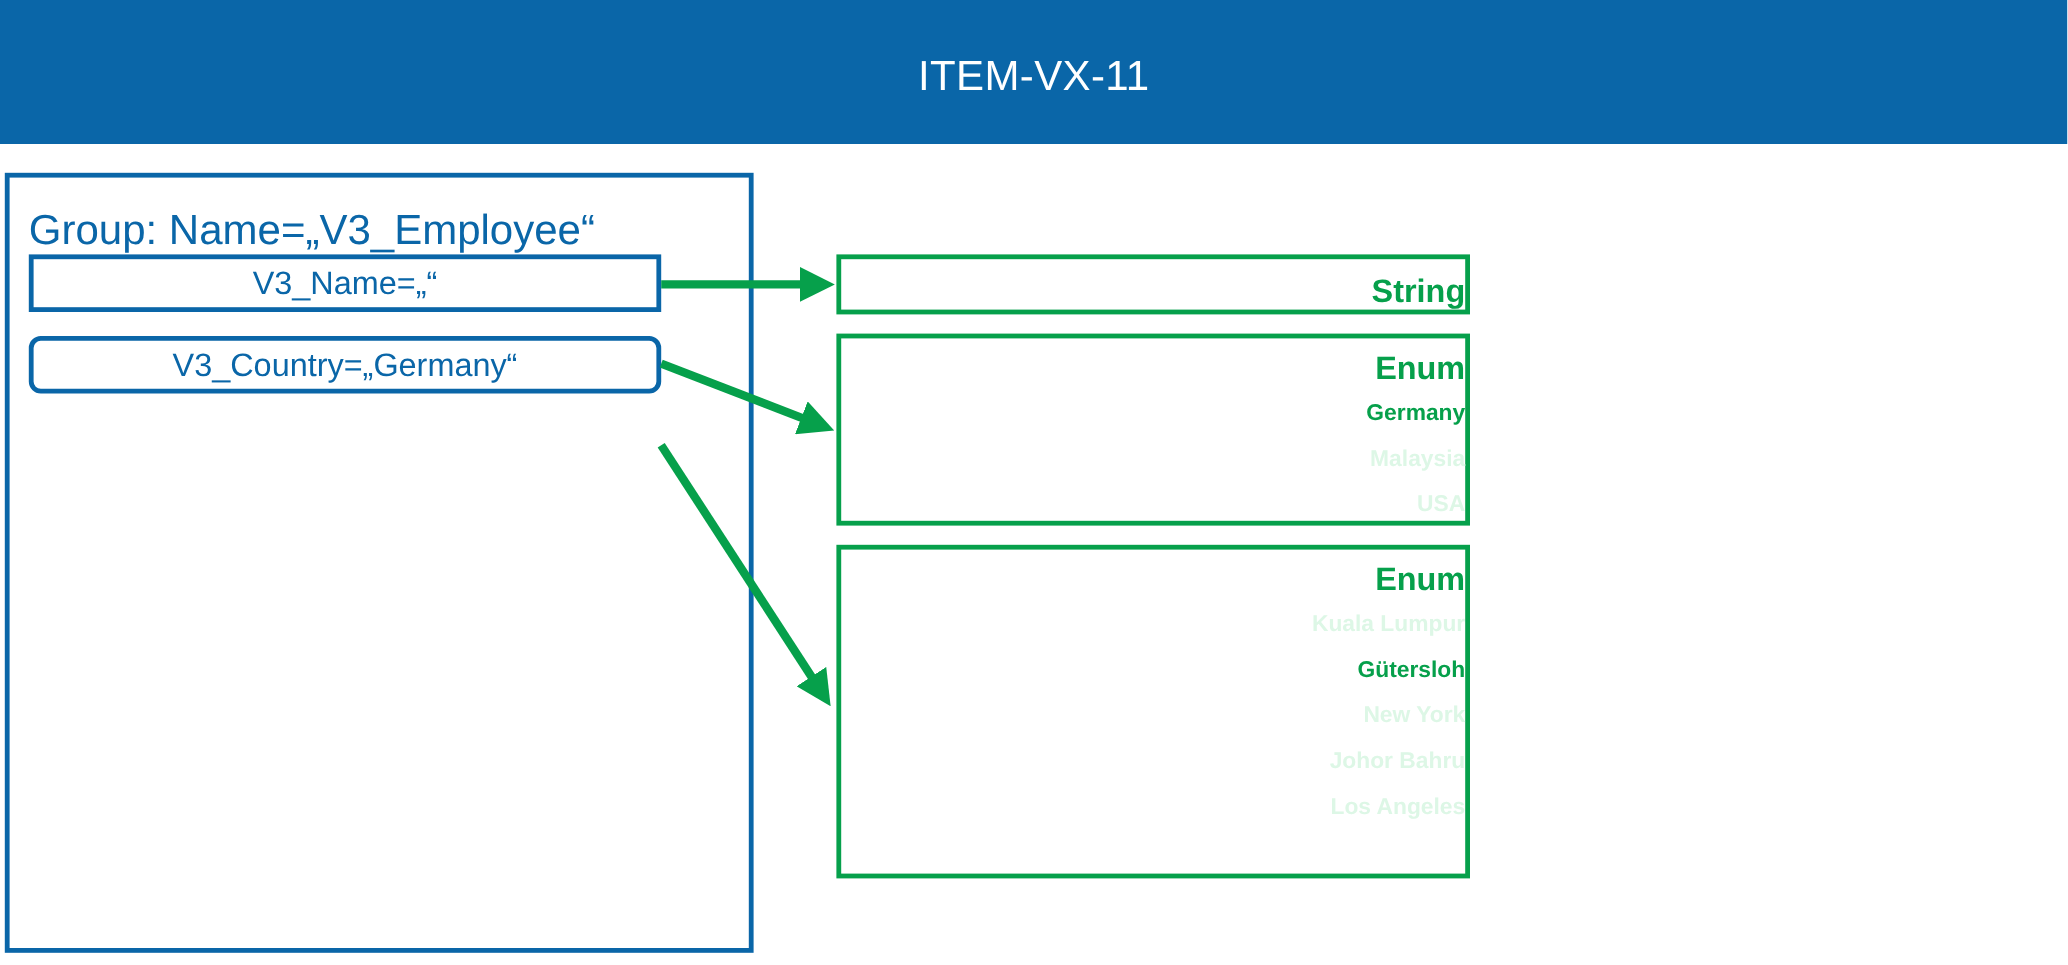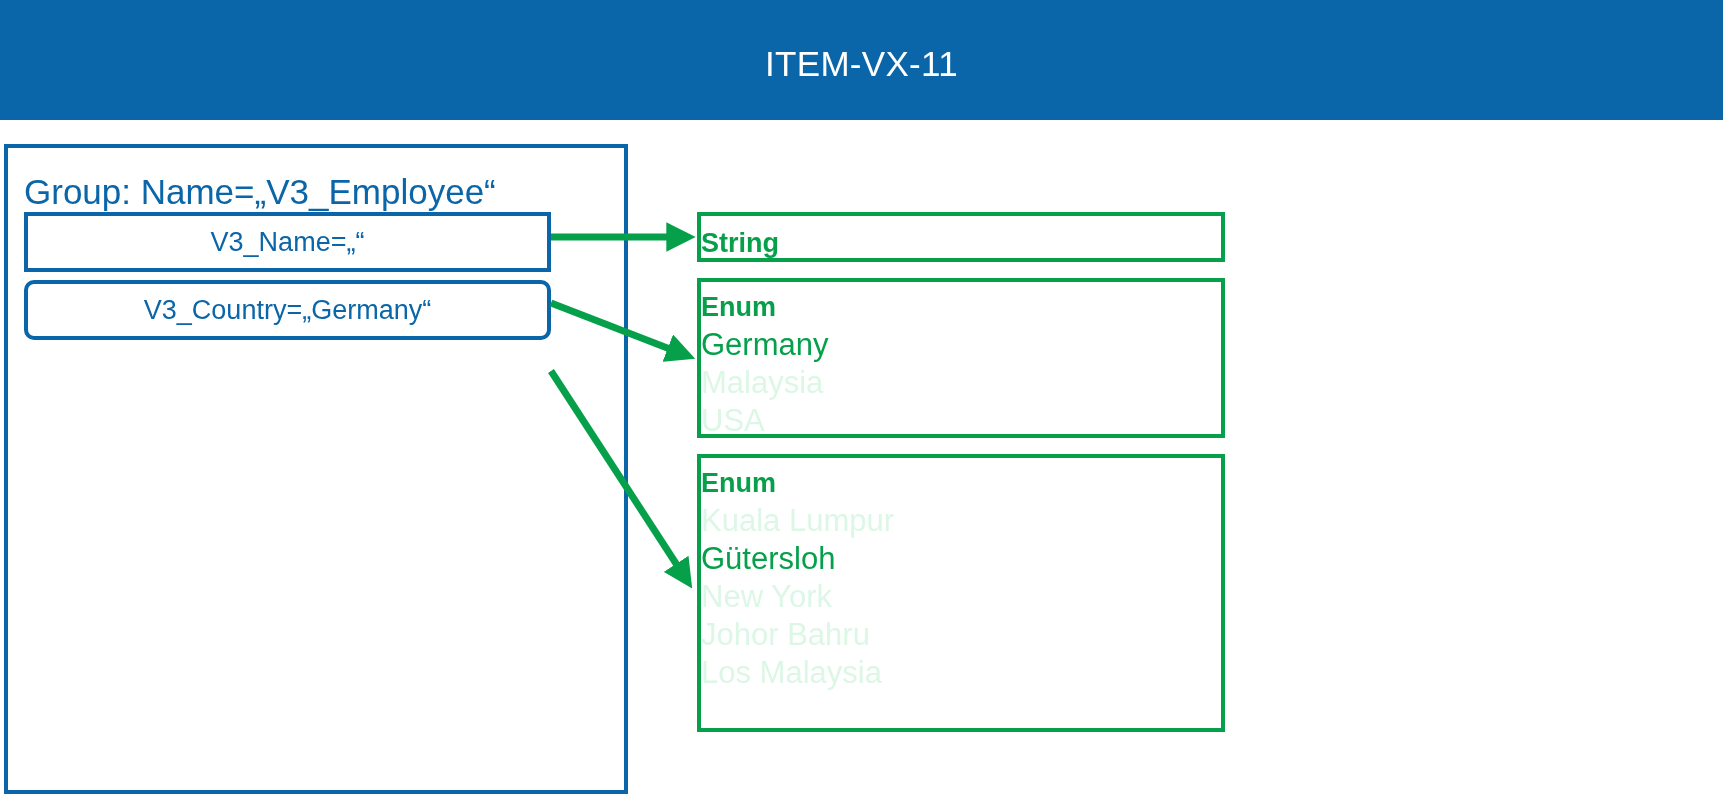--- a/index.html
+++ b/index.html
@@ -60,21 +60,21 @@
     color: #0A66A8;
     font-size: 35px;
     font-weight: 400;
     white-space: nowrap;
   }
 
   .attr-box {
     position: absolute;
     left: 24px;
     width: 527px;
-    height: 60px;
+    height: 48px;
     border: 4px solid #0A66A8;
     box-sizing: border-box;
     background: #ffffff;
     display: flex;
     align-items: center;
     justify-content: center;
   }
   .attr-box .attr-text {
     color: #0A66A8;
     font-size: 27px;
@@ -86,37 +86,37 @@
   #attr-2 { top: 348px; }
 
   
   .type-box {
     position: absolute;
     left: 697px;
     width: 528px;
     border: 4px solid #06A04B;
     box-sizing: border-box;
     background: #ffffff;
-    text-align: left;
+    text-align: right;
     padding-top: 6px;
   }
   #type-box-0 { top: 212px; height: 50px; padding-top: 8px; }
   #type-box-1 { top: 278px; height: 160px; }
   #type-box-2 { top: 454px; height: 278px; }
 
   .type-title {
     color: #06A04B;
     font-size: 27px;
     font-weight: bold;
     line-height: 38px;
   }
   .type-item {
     color: #06A04B;
-    font-size: 31px;
-    font-weight: 400;
+    font-size: 19px;
+    font-weight: 700;
     line-height: 38px;
   }
   .type-item.faded {
     color: #DDF7E6;
   }
 
   
   .arrow-layer {
     position: absolute;
     left: 0;
@@ -154,21 +154,21 @@
     <div class="type-item faded">Malaysia</div>
     <div class="type-item faded">USA</div>
   </div>
 
   <div class="type-box" id="type-box-2">
     <div class="type-title">Enum</div>
     <div class="type-item faded">Kuala Lumpur</div>
     <div class="type-item">Gütersloh</div>
     <div class="type-item faded">New York</div>
     <div class="type-item faded">Johor Bahru</div>
-    <div class="type-item faded">Los Malaysia</div>
+    <div class="type-item faded">Los Angeles</div>
   </div>
 
   <svg class="arrow-layer" width="1723" height="804" viewBox="0 0 1723 804">
     <defs>
       <marker id="arrowhead" markerWidth="4.2" markerHeight="4.2" refX="3.1" refY="2.1" orient="auto" markerUnits="strokeWidth">
         <path d="M0,0 L4.2,2.1 L0,4.2 z" fill="#06A04B"></path>
       </marker>
     </defs>
 
     <line x1="551" y1="237" x2="688" y2="237" stroke="#06A04B" stroke-width="7" marker-end="url(#arrowhead)"></line>

